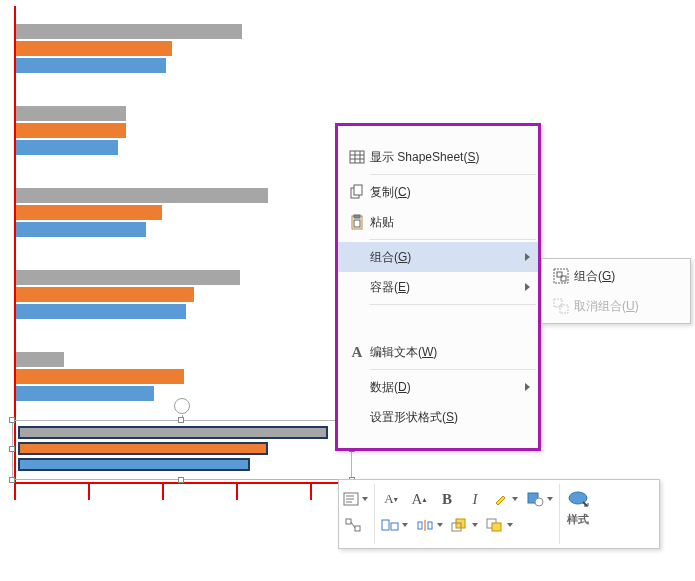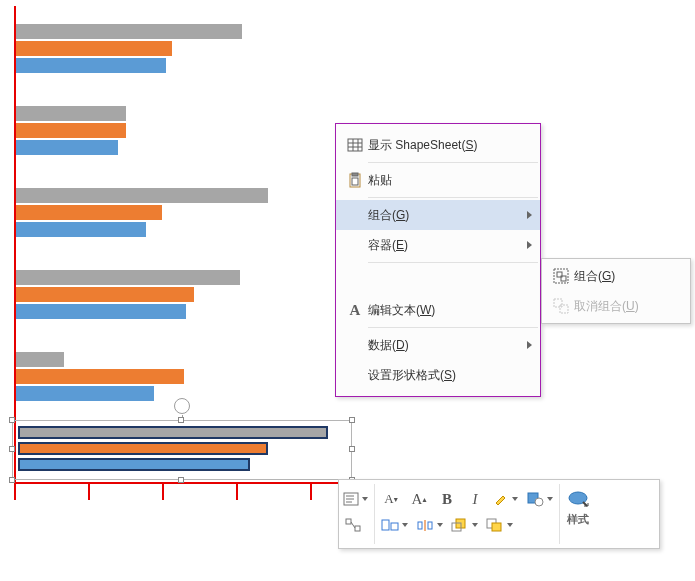--- a/index.html
+++ b/index.html
@@ -16,21 +16,21 @@
   .sel-wrap { position:absolute; left:12px; top:420px; width:340px; height:60px; }
   .rotate { position:absolute; left:50%; top:-22px; transform:translateX(-50%); width:16px; height:16px; border:1px solid #9c9c9c; border-radius:50%; background:#fff; }
   .rotate:after { content:""; position:absolute; left:50%; top:16px; width:0; height:6px; border-left:1px solid #9c9c9c; }
   .sel-box { position:absolute; left:0; top:0; right:0; bottom:0; border:1px solid #b5b5b5; }
   .handle { position:absolute; width:6px; height:6px; background:#fff; border:1px solid #888; }
   .h-tl{left:-4px;top:-4px} .h-tr{right:-4px;top:-4px} .h-bl{left:-4px;bottom:-4px} .h-br{right:-4px;bottom:-4px}
   .h-tm{left:50%;top:-4px;margin-left:-4px} .h-bm{left:50%;bottom:-4px;margin-left:-4px}
   .h-ml{left:-4px;top:50%;margin-top:-4px} .h-mr{right:-4px;top:50%;margin-top:-4px}
   .sel-inner { position:absolute; left:6px; top:6px; right:6px; bottom:6px; }
   .sel-bar { height:13px; margin-bottom:3px; border:2px solid #1f3864; }
-  .menu { position:absolute; left:335px; top:123px; width:206px; background:#fcfcfc; border:1px solid #a21caf; box-shadow:2px 2px 4px rgba(0,0,0,.15); padding:6px 0; }
+  .menu { position:absolute; left:335px; top:123px; width:206px; background:#fcfcfc; border:3px solid #a21caf; box-shadow:2px 2px 4px rgba(0,0,0,.15); padding:16px 0; }
   .submenu { position:absolute; left:541px; top:258px; width:150px; background:#fcfcfc; border:1px solid #c6c6c6; box-shadow:2px 2px 4px rgba(0,0,0,.15); padding:2px 0; }
   .mi { height:30px; display:flex; align-items:center; padding:0 20px 0 6px; position:relative; cursor:default; }
   .mi.hover { background:#d5e1f2; }
   .mi.disabled { color:#b0b0b0; }
   .mi .ic { width:26px; height:20px; display:flex; align-items:center; justify-content:center; flex:none; }
   .mi .lbl { flex:1; white-space:nowrap; }
   .mi .arrow { position:absolute; right:8px; width:0; height:0; border-top:4px solid transparent; border-bottom:4px solid transparent; border-left:5px solid #666; }
   .u { text-decoration:underline; }
   .sep { height:0; border-top:1px solid #e1e1e1; margin:2px 2px 2px 32px; }
   .minitb { position:absolute; left:338px; top:479px; width:322px; height:70px; background:#fff; border:1px solid #c6c6c6; box-shadow:2px 2px 4px rgba(0,0,0,.15); display:flex; }
@@ -109,20 +109,29 @@
           <line x1="6" y1="1" x2="6" y2="13" stroke="#606060"></line>
           <line x1="11" y1="1" x2="11" y2="13" stroke="#606060"></line>
         </svg>
       </div>
       <div class="lbl">显示 ShapeSheet(<span class="u">S</span>)</div>
     </div>
     <div class="sep"></div>
     <div class="mi">
       <div class="ic">
         <svg width="16" height="16">
+          <rect x="2" y="4" width="8" height="10" fill="none" stroke="#606060"></rect>
+          <rect x="5" y="1" width="8" height="10" fill="#fff" stroke="#606060"></rect>
+        </svg>
+      </div>
+      <div class="lbl">复制(<span class="u">C</span>)</div>
+    </div>
+    <div class="mi">
+      <div class="ic">
+        <svg width="16" height="16">
           <rect x="3" y="2" width="10" height="13" fill="none" stroke="#b58a3e"></rect>
           <rect x="5" y="1" width="6" height="3" fill="#888" stroke="#666"></rect>
           <rect x="5" y="6" width="6" height="7" fill="#fff" stroke="#606060"></rect>
         </svg>
       </div>
       <div class="lbl">粘贴</div>
     </div>
     <div class="sep"></div>
     <div class="mi hover">
       <div class="ic"></div>

